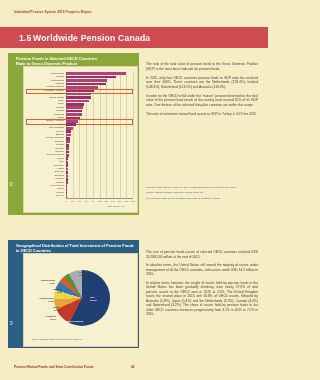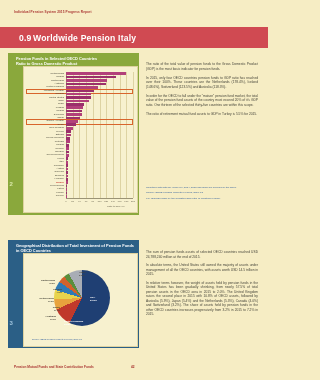--- a/index.html
+++ b/index.html
@@ -129,22 +129,22 @@
   }
 </style>
 </head>
 <body>
 
 <div class="page">
 
   <div class="running-head">Individual Pension System 2015 Progress Report</div>
 
   <div class="section-band">
-    <span class="num">0.9</span>
-    <span class="ttl">Worldwide Pension Italy</span>
+    <span class="num">1.5</span>
+    <span class="ttl">Worldwide Pension Canada</span>
   </div>
 
   <div class="blk1">
     <div class="hd">
       <div>Pension Funds in Selected OECD Countries</div>
       <div>Ratio to Gross Domestic Product</div>
     </div>
     <div class="tab">2</div>
 
     <div class="chartcard">

